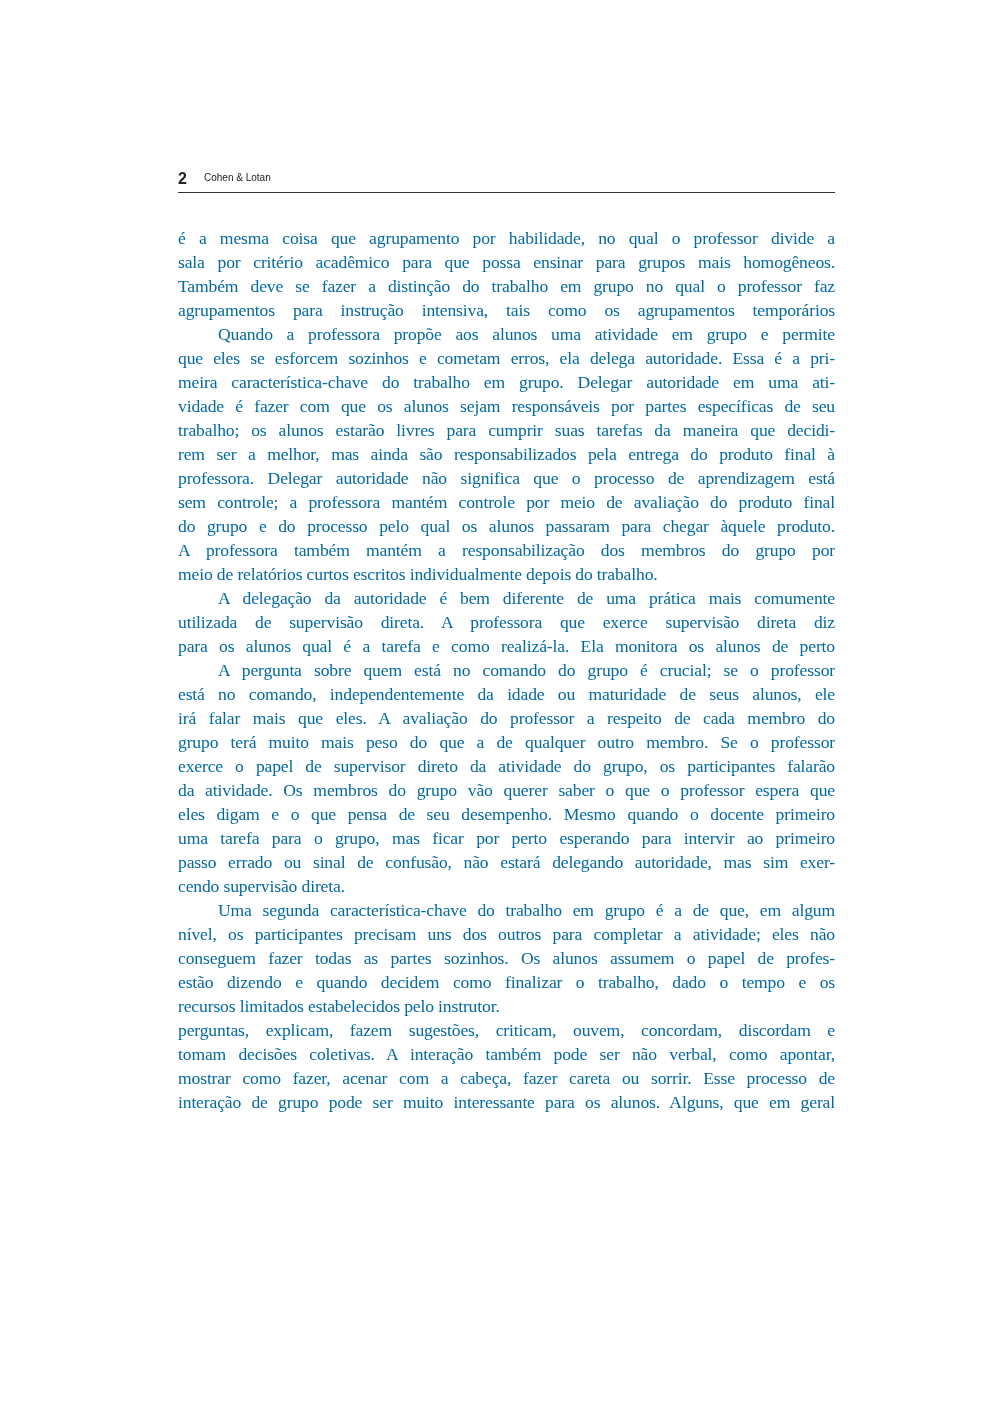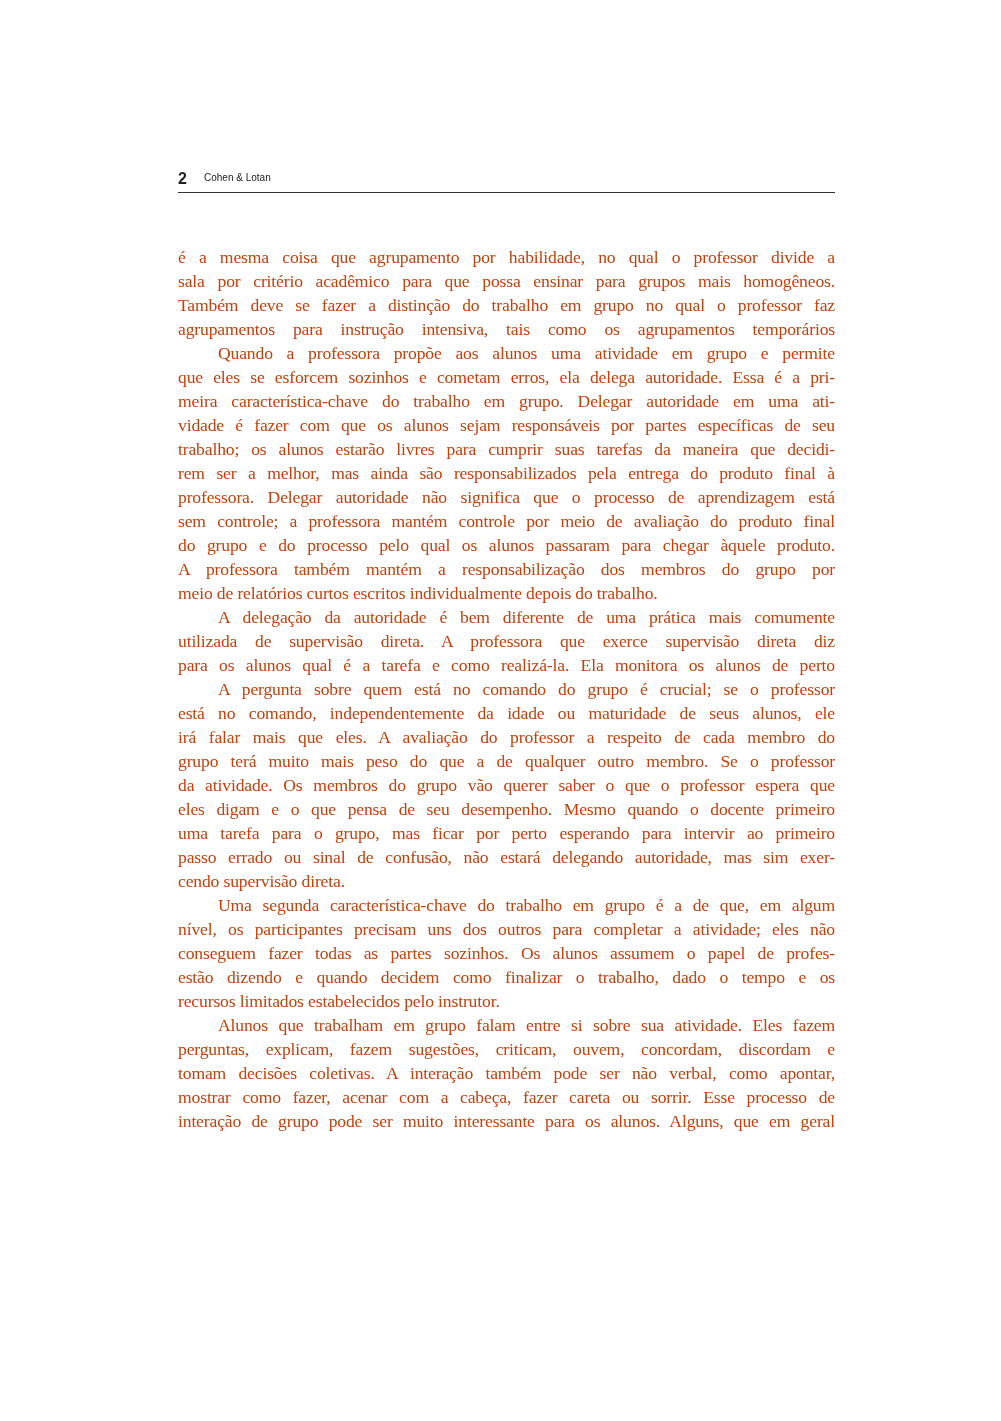--- a/index.html
+++ b/index.html
@@ -7,21 +7,21 @@
   .page { position: absolute; left: 178px; top: 0; width: 657px; }
   .running-head {
     position: absolute; top: 170px; left: 0; width: 657px; height: 22px;
     border-bottom: 1.3px solid #333;
     font-family: "Liberation Sans", sans-serif; color: #222;
   }
   .running-head .num { position: absolute; left: 0; top: 0; font-weight: bold; font-size: 16px; }
   .running-head .title { position: absolute; left: 26px; top: 2px; font-size: 10px; }
   .body-text {
     position: absolute; top: 226px; left: 0; width: 657px;
-    font-family: "Liberation Serif", serif; font-size: 17.6px; color: #c2410c; margin-top: 19px;
+    font-family: "Liberation Serif", serif; font-size: 17.6px; color: #0369a1;
   }
   .ln {
     display: block; height: 24px; line-height: 24px; white-space: nowrap;
     text-align: justify; text-align-last: justify; letter-spacing: -0.15px;
   }
   .ln.last { text-align-last: left; }
   .ln.indent { text-indent: 40px; }
 </style>
 </head>
 <body>
@@ -54,34 +54,34 @@
       <div>
         <span class="ln indent">A delegação da autoridade é bem diferente de uma prática mais comumente</span>
         <span class="ln">utilizada de supervisão direta. A professora que exerce supervisão direta diz</span>
         <span class="ln">para os alunos qual é a tarefa e como realizá-la. Ela monitora os alunos de perto</span>
       </div>
       <div>
         <span class="ln indent">A pergunta sobre quem está no comando do grupo é crucial; se o professor</span>
         <span class="ln">está no comando, independentemente da idade ou maturidade de seus alunos, ele</span>
         <span class="ln">irá falar mais que eles. A avaliação do professor a respeito de cada membro do</span>
         <span class="ln">grupo terá muito mais peso do que a de qualquer outro membro. Se o professor</span>
+        <span class="ln">exerce o papel de supervisor direto da atividade do grupo, os participantes falarão</span>
         <span class="ln">da atividade. Os membros do grupo vão querer saber o que o professor espera que</span>
         <span class="ln">eles digam e o que pensa de seu desempenho. Mesmo quando o docente primeiro</span>
         <span class="ln">uma tarefa para o grupo, mas ficar por perto esperando para intervir ao primeiro</span>
         <span class="ln">passo errado ou sinal de confusão, não estará delegando autoridade, mas sim exer-</span>
         <span class="ln last">cendo supervisão direta.</span>
       </div>
       <div>
         <span class="ln indent">Uma segunda característica-chave do trabalho em grupo é a de que, em algum</span>
         <span class="ln">nível, os participantes precisam uns dos outros para completar a atividade; eles não</span>
         <span class="ln">conseguem fazer todas as partes sozinhos. Os alunos assumem o papel de profes-</span>
         <span class="ln">estão dizendo e quando decidem como finalizar o trabalho, dado o tempo e os</span>
         <span class="ln last">recursos limitados estabelecidos pelo instrutor.</span>
       </div>
       <div>
-        <span class="ln indent">Alunos que trabalham em grupo falam entre si sobre sua atividade. Eles fazem</span>
         <span class="ln">perguntas, explicam, fazem sugestões, criticam, ouvem, concordam, discordam e</span>
         <span class="ln">tomam decisões coletivas. A interação também pode ser não verbal, como apontar,</span>
         <span class="ln">mostrar como fazer, acenar com a cabeça, fazer careta ou sorrir. Esse processo de</span>
         <span class="ln">interação de grupo pode ser muito interessante para os alunos. Alguns, que em geral</span>
       </div>
     </div>
 </div>
 
 </body></html>

